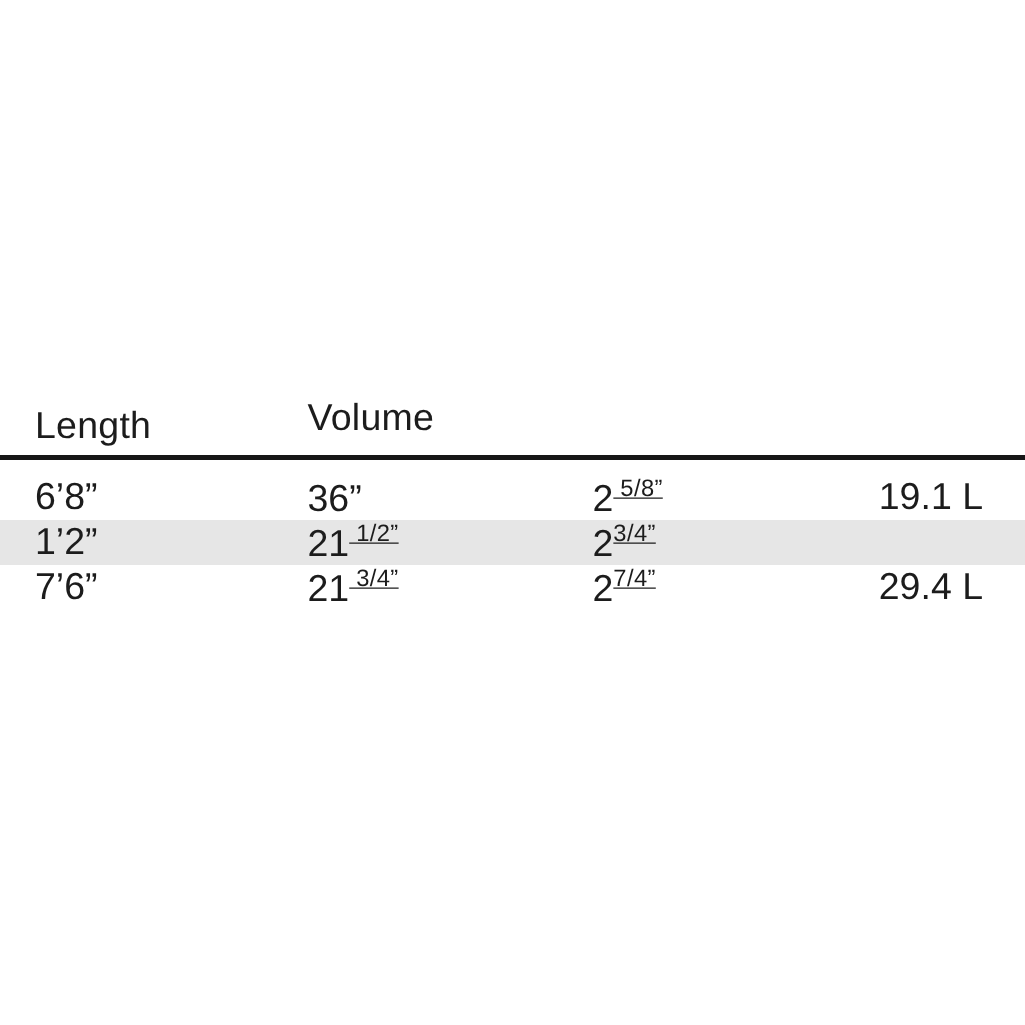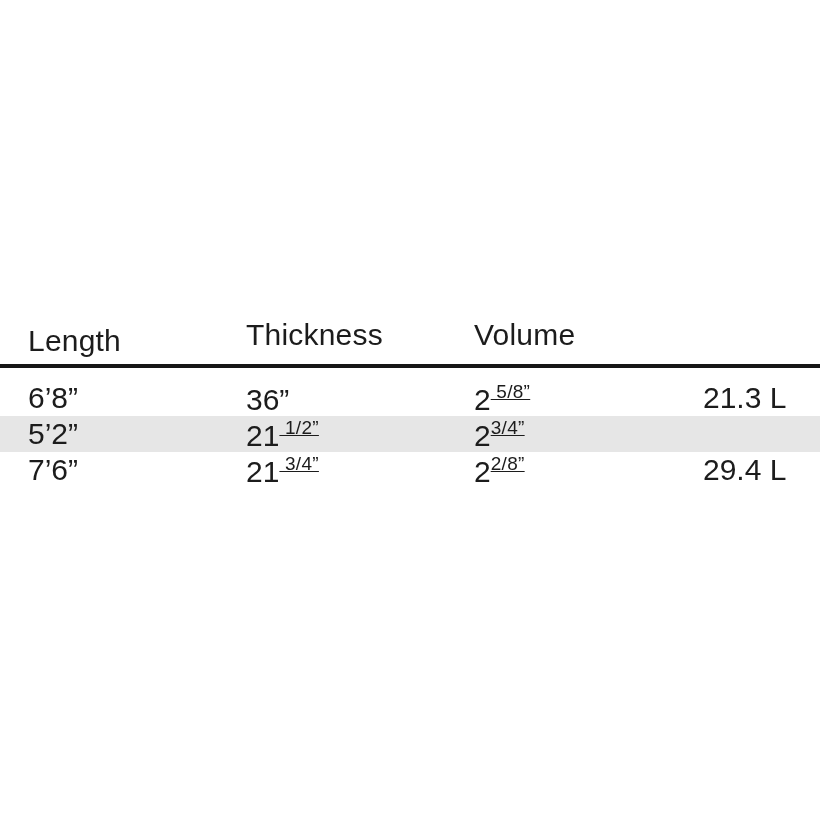--- a/index.html
+++ b/index.html
@@ -54,43 +54,42 @@
   .cell { line-height: 1; }
 </style>
 </head>
 <body>
 
 <div class="stage" style="color: rgb(28, 28, 28);">
   <div class="spec-table">
 
     <div class="grid-row thead">
       <div class="th th-length">Length</div>
-      <div class="th">Thickness</div>
       <div class="th">Volume</div>
     </div>
 
     <div class="header-rule" style="background: rgb(22, 22, 22);"></div>
 
     <div class="tbody">
 
       <div class="grid-row trow">
         <div class="cell">6’8”</div>
         <div class="cell"><span>36”</span><span class="sup"></span></div>
         <div class="cell"><span>2</span><span class="sup">&nbsp;5/8”</span></div>
-        <div class="cell">21.3 L</div>
+        <div class="cell">19.1 L</div>
       </div>
 
       <div class="grid-row trow" style="background: rgb(230, 230, 230);">
-        <div class="cell">5’2”</div>
+        <div class="cell">1’2”</div>
         <div class="cell"><span>21</span><span class="sup">&nbsp;1/2”</span></div>
         <div class="cell"><span>2</span><span class="sup">3/4”</span></div>
       </div>
 
       <div class="grid-row trow">
         <div class="cell">7’6”</div>
         <div class="cell"><span>21</span><span class="sup">&nbsp;3/4”</span></div>
-        <div class="cell"><span>2</span><span class="sup">2/8”</span></div>
+        <div class="cell"><span>2</span><span class="sup">7/4”</span></div>
         <div class="cell">29.4 L</div>
       </div>
 
     </div>
   </div>
 </div>
 
 </body></html>

